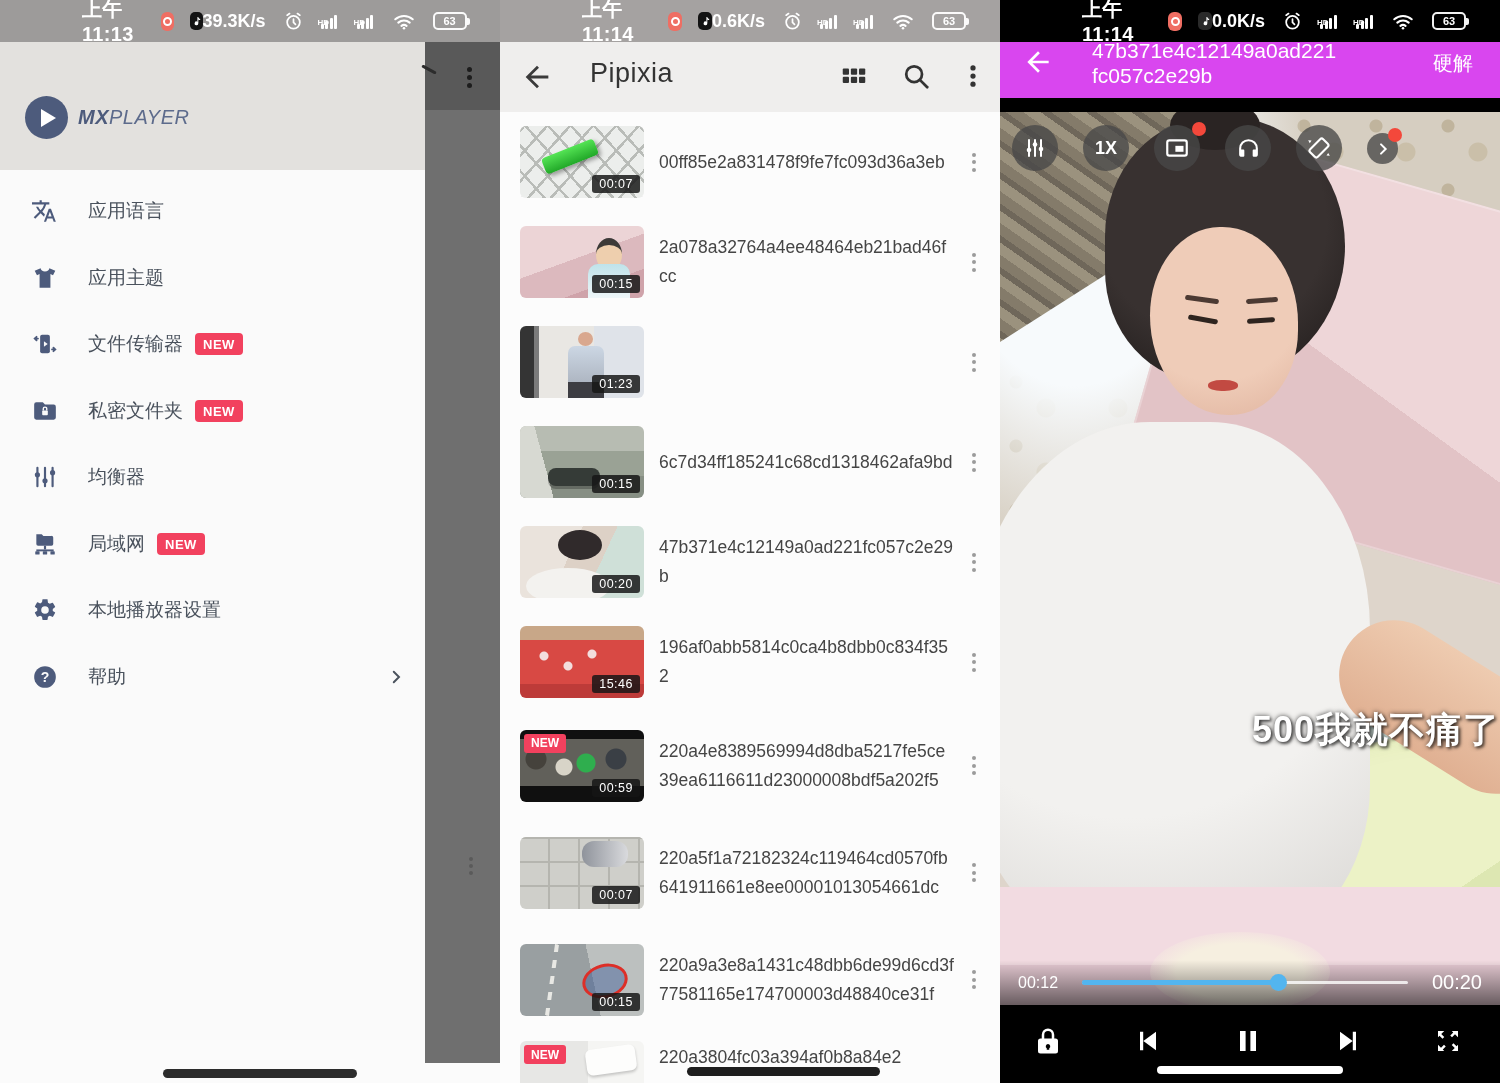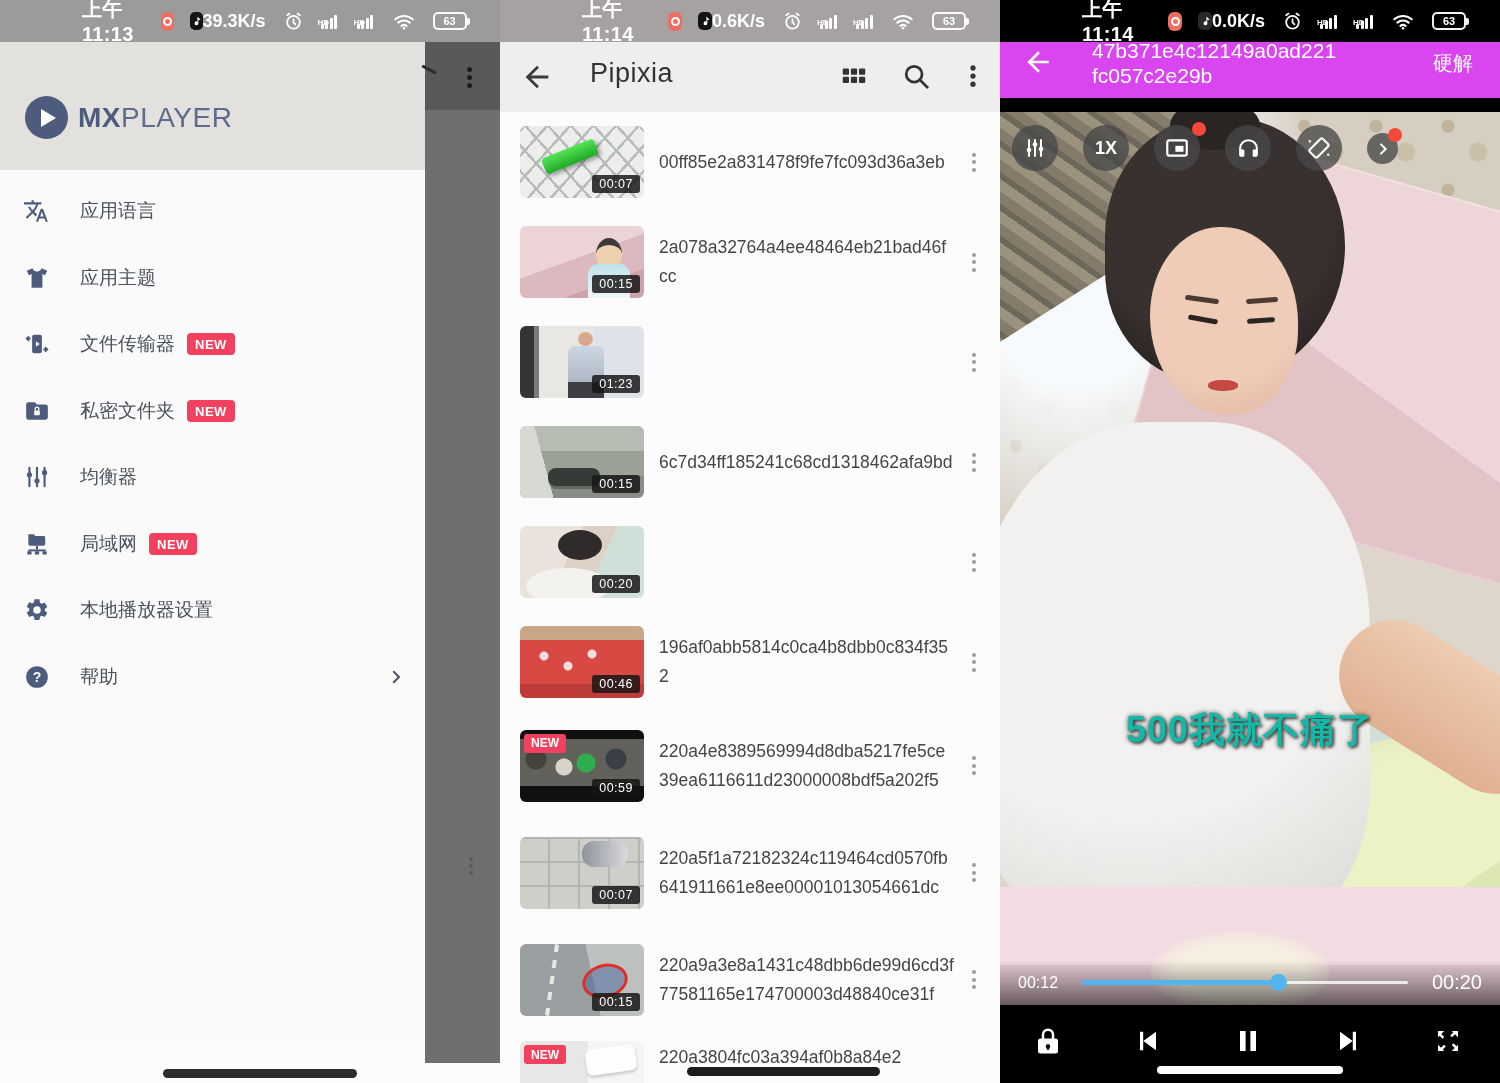--- a/index.html
+++ b/index.html
@@ -29,25 +29,25 @@
   .sig i:nth-child(4){height:11px}.sig i:nth-child(5){height:14px}
   .batt { position:relative; width:34px; height:18px; border:2px solid rgba(255,255,255,.95); border-radius:5px;
           font-size:11px; display:flex; align-items:center; justify-content:center; font-weight:bold; }
   .batt::after { content:""; position:absolute; right:-5px; top:4px; width:3px; height:7px; background:rgba(255,255,255,.95); border-radius:0 2px 2px 0; }
 
   
   .drawer-head { position:absolute; top:42px; left:0; width:425px; height:128px; background:#e3e1de; z-index:5; }
   .logo { position:absolute; left:25px; top:54px; display:flex; align-items:center; gap:10px; }
   .logo-circle { width:43px; height:43px; border-radius:50%; background:#4d5b7c; display:flex; align-items:center; justify-content:center; }
   .logo-tri { width:0; height:0; border-left:15px solid #fff; border-top:9px solid transparent; border-bottom:9px solid transparent; margin-left:4px; }
-  .logo-text { font-size:28px; color:#4d5b7c; letter-spacing:.5px; }
+  .logo-text { font-size:20px; color:#4d5b7c; letter-spacing:.5px;font-style:italic; }
   .logo-text b { font-weight:bold; }
   .logo-text span { font-weight:300; color:#5d6b8c; }
   .drawer-body { position:absolute; top:170px; left:0; width:425px; height:870px; background:#fafafa; padding-top:8px; z-index:5; }
-  .ditem { height:66.5px; display:flex; align-items:center; padding-left:23px; cursor:pointer; }
+  .ditem { height:66.5px; display:flex; align-items:center; padding-left:31px; cursor:pointer; }
   .dicon { width:27px; height:27px; color:var(--dicon); flex:none; display:flex; align-items:center; justify-content:center; }
   .dlabel { margin-left:30px; font-size:19px; color:#4a525d; }
   .badge { margin-left:12px; background:var(--badge); color:#fff; font-size:13px; font-weight:bold;
            padding:4px 8px 3px; border-radius:4px; letter-spacing:.5px; }
   .dchevron { margin-left:auto; margin-right:20px; color:#4a525d; }
   .dim-strip { position:absolute; left:425px; top:42px; width:75px; height:1021px; background:#6f6f6f; z-index:6; }
   .dim-appbar { position:absolute; top:0; left:0; width:75px; height:68px; background:#595959; }
   .dim-kebab { position:absolute; left:42px; top:22px; }
   .dim-kebab i, .vkebab i { display:block; width:5px; height:5px; border-radius:50%; background:#1d1d1d; margin:3px 0; }
   .dim-kebab2 { position:absolute; left:44px; top:812px; opacity:.55; }
@@ -171,22 +171,22 @@
     background:linear-gradient(180deg,#f2dbe1 0 60%,#e7cbd4 60%); }
   .sc-handlight { left:150px; top:820px; width:180px; height:80px; border-radius:50%;
     background:radial-gradient(ellipse,#f6efe0 0 50%,rgba(246,239,224,0) 80%); }
   .qc { position:absolute; top:125px; z-index:25; width:46px; height:46px; border-radius:50%;
         background:rgba(72,72,72,.78); display:flex; align-items:center; justify-content:center; color:#fff; cursor:pointer; }
   .qc-eq{left:12px} .qc-speed{left:83px} .qc-pip{left:154px} .qc-phones{left:225px} .qc-rotate{left:296px}
   .qc-more{left:367px; top:133px; width:31px; height:31px;}
   .qc-speed span { font-size:18px; font-weight:bold; }
   .red-dot { position:absolute; width:14px; height:14px; border-radius:50%; background:#f3483b; z-index:26; }
   .rd-pip { left:192px; top:122px; } .rd-more { left:388px; top:128px; }
-  .subtitle-line { position:absolute; left:0; top:706px; width:500px; text-align:center; z-index:24;
-    font-size:36px; font-weight:bold; color:#14b8a6; letter-spacing:1px;
+  .subtitle-line { position:absolute; left:0; top:706px; width:500px; text-align:right; z-index:24;
+    font-size:36px; font-weight:bold; color:#ffffff; letter-spacing:1px;
     text-shadow:0 0 5px rgba(0,0,0,.7), 2px 2px 3px rgba(0,0,0,.55); }
   .seekrow { position:absolute; left:0; top:960px; width:500px; height:45px; z-index:24;
     display:flex; align-items:center; background:linear-gradient(180deg,rgba(0,0,0,0),rgba(0,0,0,.55)); color:#fff; }
   .seek-elapsed { margin-left:18px; font-size:16px; }
   .seek-total { margin-right:18px; font-size:20px; }
   .track { flex:1; position:relative; height:3.5px; margin:0 24px; background:rgba(255,255,255,.8); border-radius:2px; }
   .track-fill { position:absolute; left:0; top:-0.5px; height:4.5px; background:var(--seek); border-radius:2px; }
   .track-thumb { position:absolute; top:-6.5px; width:17px; height:17px; border-radius:50%; background:var(--seek); }
   .ctrlbar { position:absolute; left:0; top:1005px; width:500px; height:78px; background:#000; z-index:25; }
   .cbtn { position:absolute; top:16px; width:40px; height:40px; color:#fff; cursor:pointer;
@@ -488,30 +488,31 @@
           <i></i>
           <i></i>
           <i></i>
         </span>
     </div>
     <div class="vrow">
       <div class="thumb t5">
 
         <span class="vdur">00:20</span>
       </div>
+      <div class="vname">47b371e4c12149a0ad221fc057c2e29b</div>
       <span class="vkebab">
           <i></i>
           <i></i>
           <i></i>
         </span>
     </div>
     <div class="vrow">
       <div class="thumb t6">
 
-        <span class="vdur">00:46</span>
+        <span class="vdur">15:46</span>
       </div>
       <div class="vname">196af0abb5814c0ca4b8dbb0c834f352</div>
       <span class="vkebab">
           <i></i>
           <i></i>
           <i></i>
         </span>
     </div>
     <div class="vrow h3">
       <div class="thumb t7">

